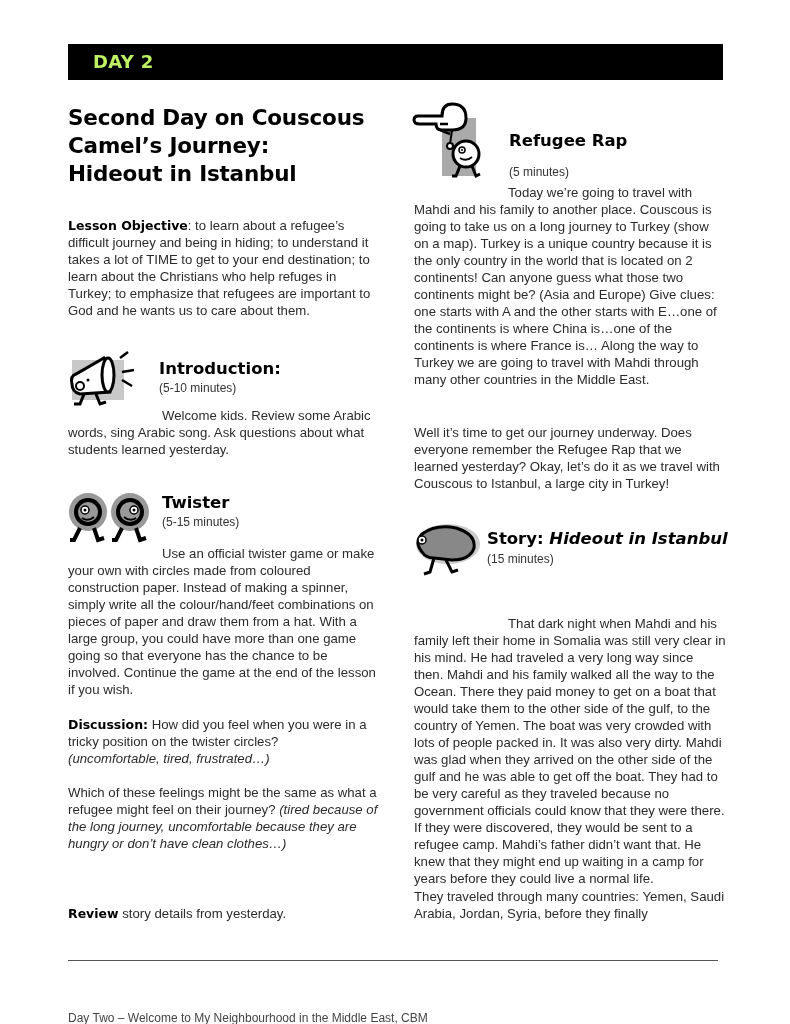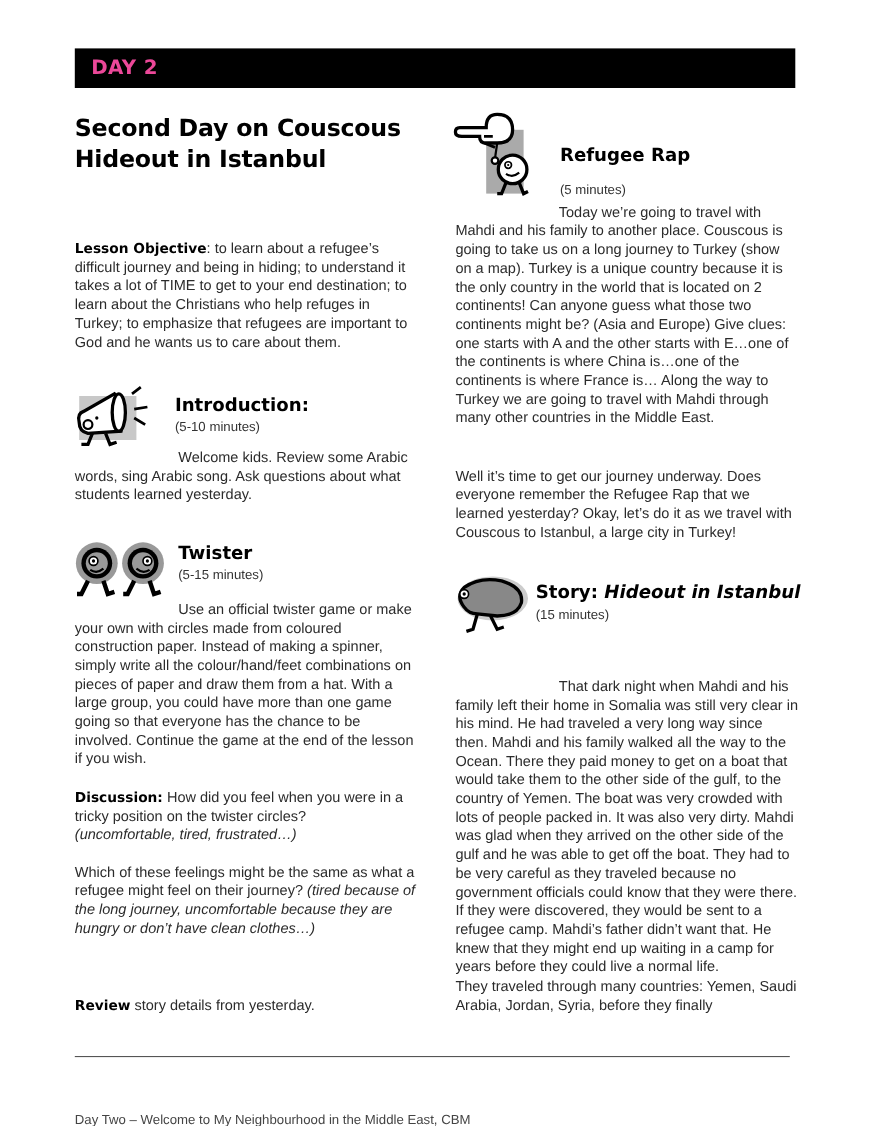--- a/index.html
+++ b/index.html
@@ -1,18 +1,18 @@
 <!DOCTYPE html>
 <html><head>
 <meta charset="utf-8">
 <style>
   html, body { margin: 0; padding: 0; background: #ffffff; }
   body { width: 790px; height: 1024px; position: relative; overflow: hidden; font-family: "Liberation Sans", sans-serif; color: #2b2b2b; }
   .daybar { position: absolute; left: 68px; top: 44px; width: 655px; height: 36px; background: #000; }
-  .daybar span { position: absolute; left: 15px; top: 7px; color: #ec4899; font-family: "DejaVu Sans", sans-serif; font-weight: bold; font-size: 18px; letter-spacing: 0.3px; }
+  .daybar span { position: absolute; left: 25px; top: 7px; color: #bef264; font-family: "DejaVu Sans", sans-serif; font-weight: bold; font-size: 18px; letter-spacing: 0.3px; }
   .title { position: absolute; left: 68px; top: 104px; width: 320px; font-family: "DejaVu Sans", sans-serif; font-weight: bold; font-size: 21.5px; line-height: 28px; color: #000; letter-spacing: -0.2px; }
   .body-text { font-size: 13.2px; line-height: 17px; color: #2b2b2b; }
   .p { position: absolute; }
   .b { font-family: "DejaVu Sans", sans-serif; font-weight: bold; color: #000; font-size: 12.5px; }
   .i { font-style: italic; }
   .sec-title { position: absolute; font-family: "DejaVu Sans", sans-serif; font-weight: bold; font-size: 16.5px; color: #000; }
   .sec-time { position: absolute; font-size: 12px; color: #333; }
   .icon { position: absolute; }
   .indent { display: inline-block; width: 94px; }
   .footer-line { position: absolute; left: 68px; top: 960px; width: 650px; height: 1px; background: #555; }
@@ -20,20 +20,21 @@
 </style>
 </head>
 <body>
 
 <div class="daybar">
   <span>DAY 2</span>
 </div>
 
 <div class="title">
   <div>Second Day on Couscous</div>
+  <div>Camel’s Journey:</div>
   <div>Hideout in Istanbul</div>
 </div>
 
 <div class="p body-text" style="left:68px; top:217px; width:312px;">
   <span class="b">Lesson Objective</span><span>: to learn about a refugee’s difficult journey and being in hiding; to understand it takes a lot of TIME to get to your end destination; to learn about the Christians who help refuges in Turkey; to emphasize that refugees are important to God and he wants us to care about them.</span>
 </div>
 
 <svg class="icon" style="left:66px; top:350px;" width="80" height="60" viewBox="0 0 80 60">
   <rect x="6" y="10" width="52" height="40" fill="#c8c8c8"></rect>
   <path d="M6 34 Q4 26 10 24 L38 8 Q48 20 44 42 L14 44 Q6 42 6 34Z" fill="#fff" stroke="#000" stroke-width="3"></path>

